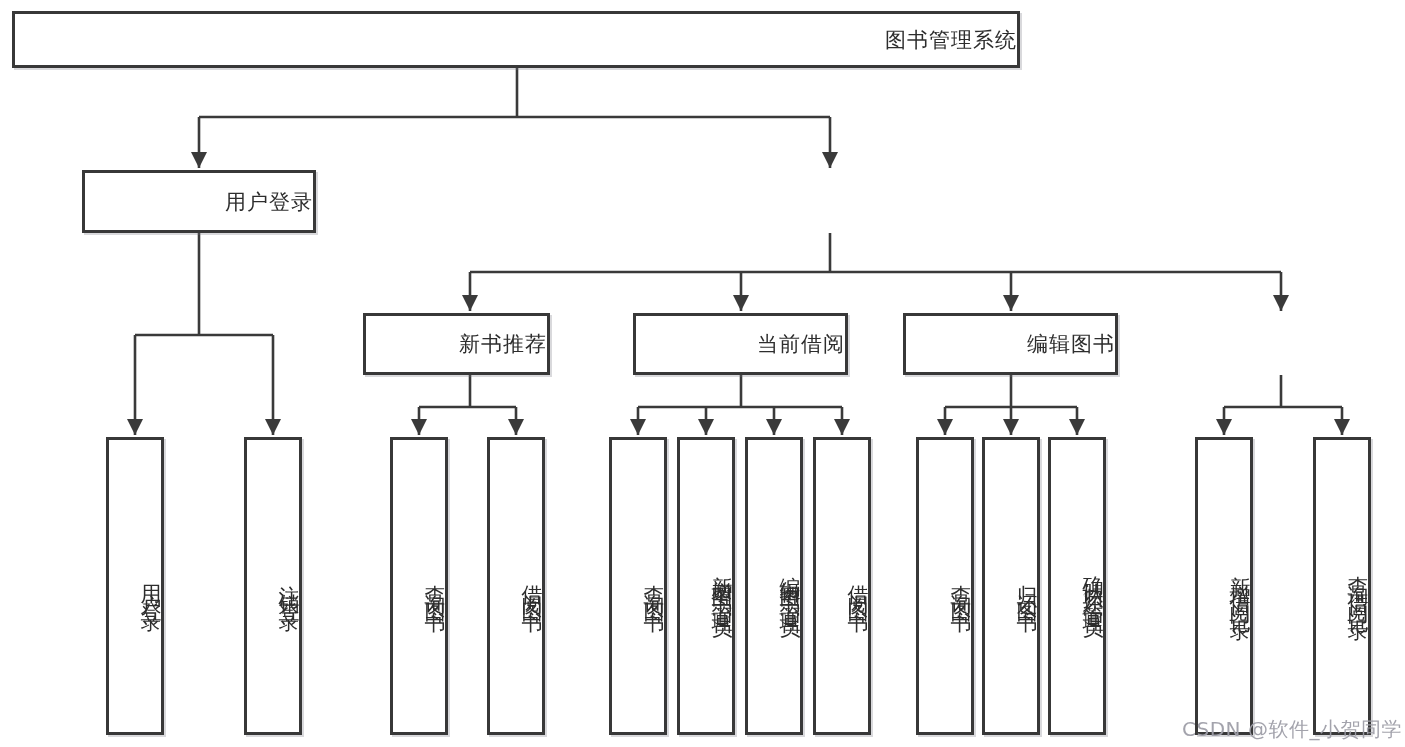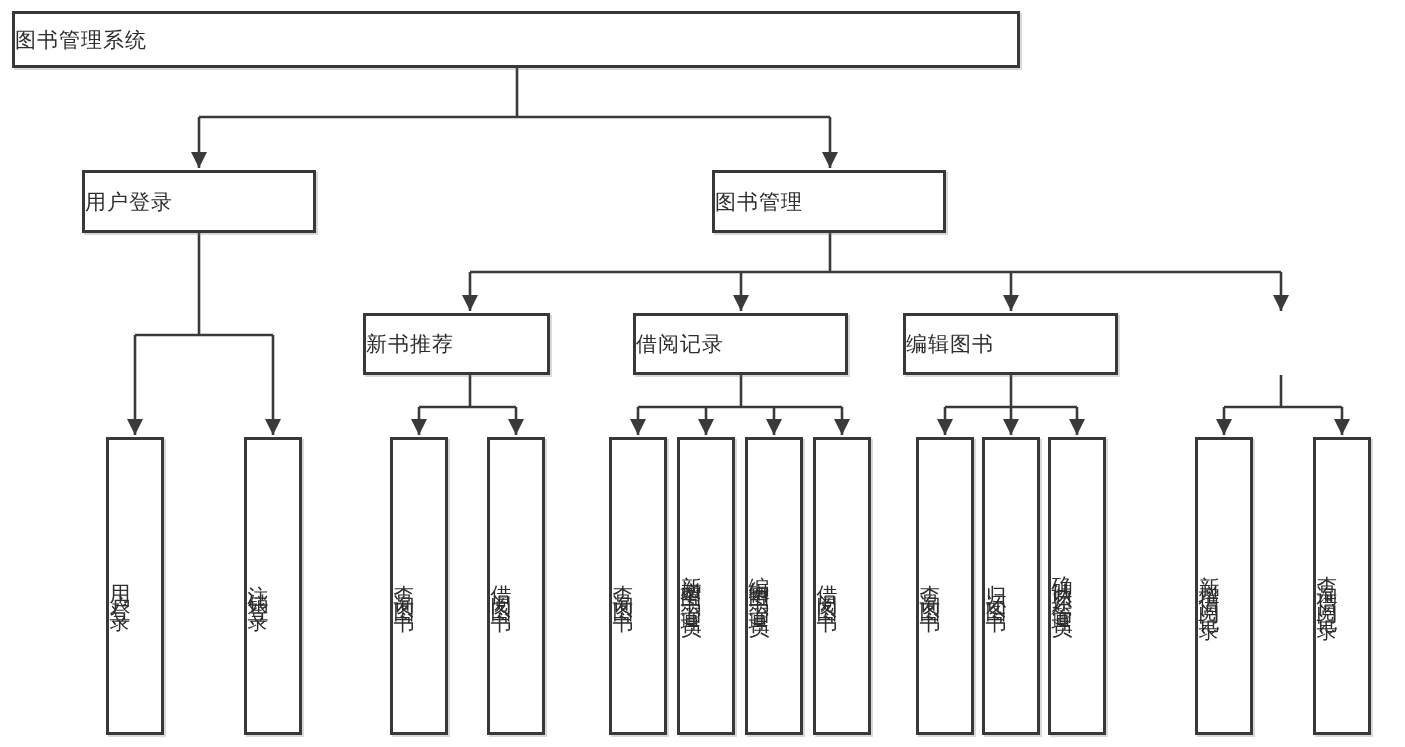--- a/index.html
+++ b/index.html
@@ -12,21 +12,21 @@
     overflow: hidden;
   }
   .wires { position: absolute; left: 0; top: 0; width: 1405px; height: 747px; }
   .node {
     position: absolute;
     box-sizing: border-box;
     border: 3px solid #383838;
     background: #ffffff;
     display: flex;
     align-items: center;
-    justify-content: flex-start;
+    justify-content: flex-end;
     color: #2d2d2d;
     box-shadow: 2px 2px 0 rgba(120,120,130,0.28);
   }
   .hbox { font-size: 21px; letter-spacing: 1px; }
   .root-box { font-size: 21px; }
   .vbox span {
     writing-mode: vertical-rl;
     text-orientation: mixed;
     font-size: 21px;
     line-height: 1;
@@ -99,29 +99,26 @@
     </g>
   </svg>
 
   <div class="node hbox root-box" style="left:12px;top:11px;width:1008px;height:57px">
     <span>图书管理系统</span>
   </div>
 
   <div class="node hbox" style="left:82px;top:170px;width:234px;height:63px">
     <span>用户登录</span>
   </div>
-  <div class="node hbox" style="left:712px;top:170px;width:234px;height:63px">
-    <span>图书管理</span>
-  </div>
 
   <div class="node hbox" style="left:363px;top:313px;width:187px;height:62px">
     <span>新书推荐</span>
   </div>
   <div class="node hbox" style="left:633px;top:313px;width:215px;height:62px">
-    <span>借阅记录</span>
+    <span>当前借阅</span>
   </div>
   <div class="node hbox" style="left:903px;top:313px;width:215px;height:62px">
     <span>编辑图书</span>
   </div>
 
   <div class="node vbox" style="left:106px;top:437px;width:58px;height:298px">
     <span>用户登录</span>
   </div>
   <div class="node vbox" style="left:244px;top:437px;width:58px;height:298px">
     <span>注销登录</span>
@@ -157,14 +154,15 @@
     <span>确认归还（管理员）</span>
   </div>
 
   <div class="node vbox" style="left:1195px;top:437px;width:58px;height:298px">
     <span>新增借阅记录</span>
   </div>
   <div class="node vbox" style="left:1313px;top:437px;width:58px;height:298px">
     <span>查询借阅记录</span>
   </div>
 
+  <div class="watermark">CSDN @软件_小贺同学</div>
 
 </div>
 
 </body></html>

